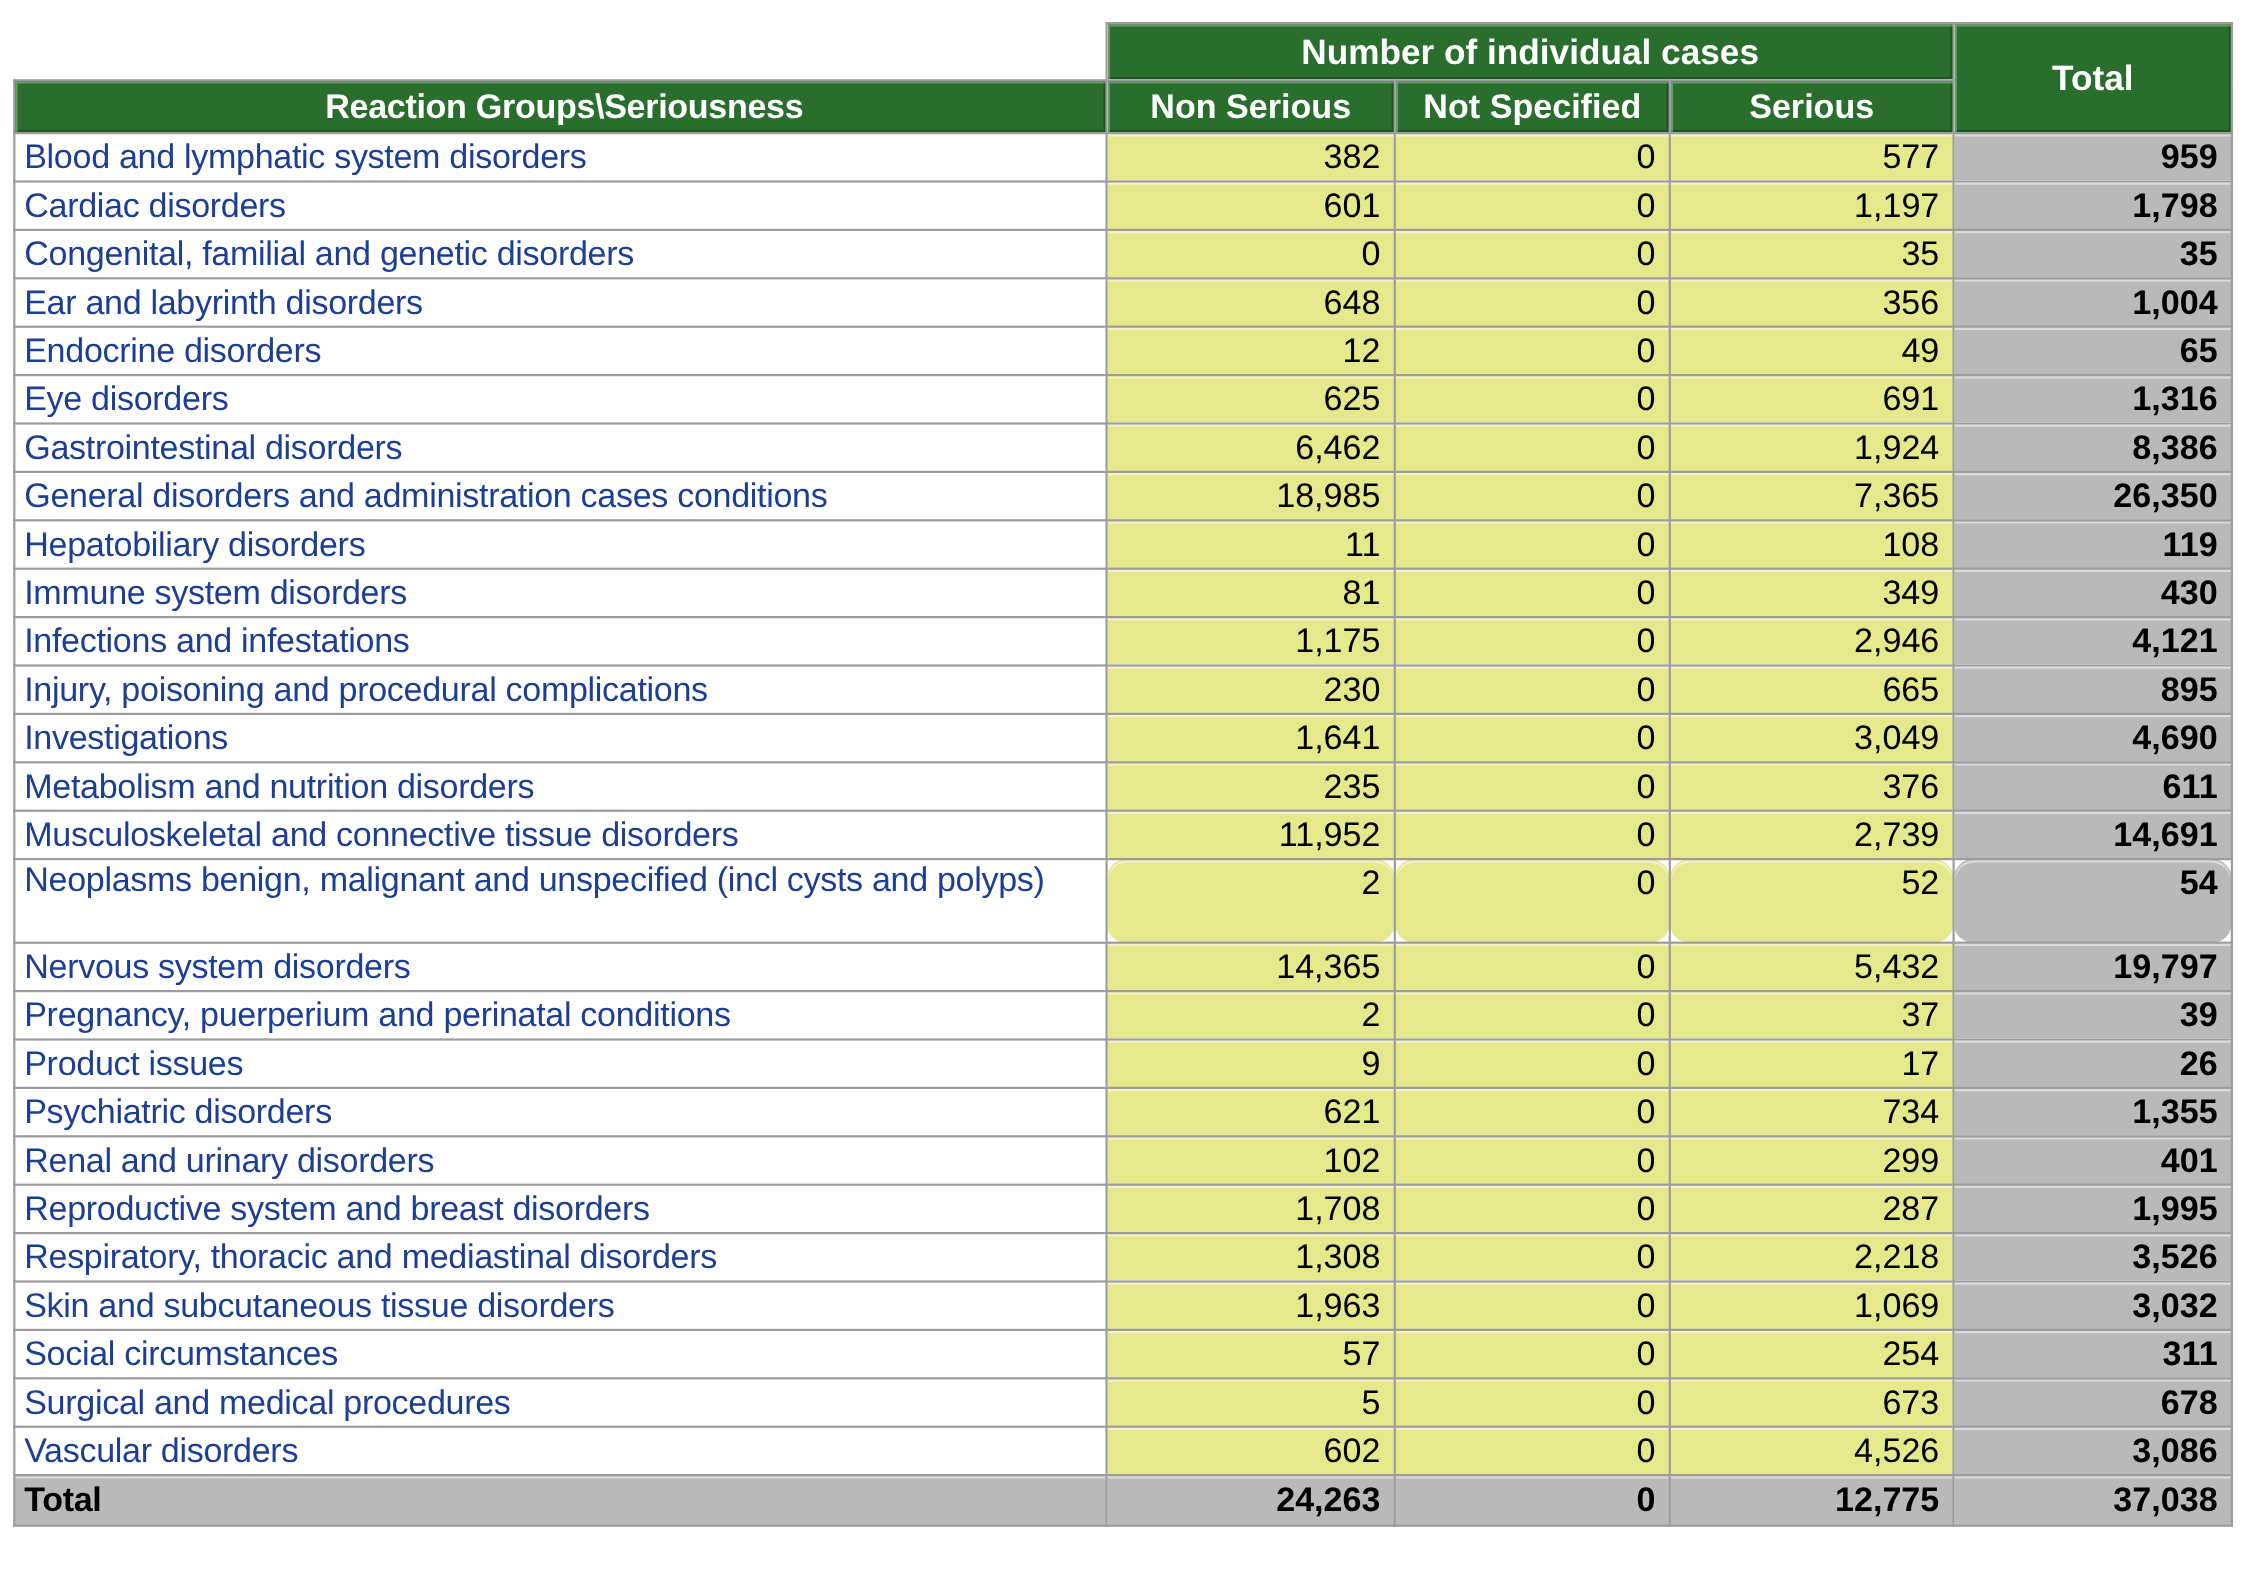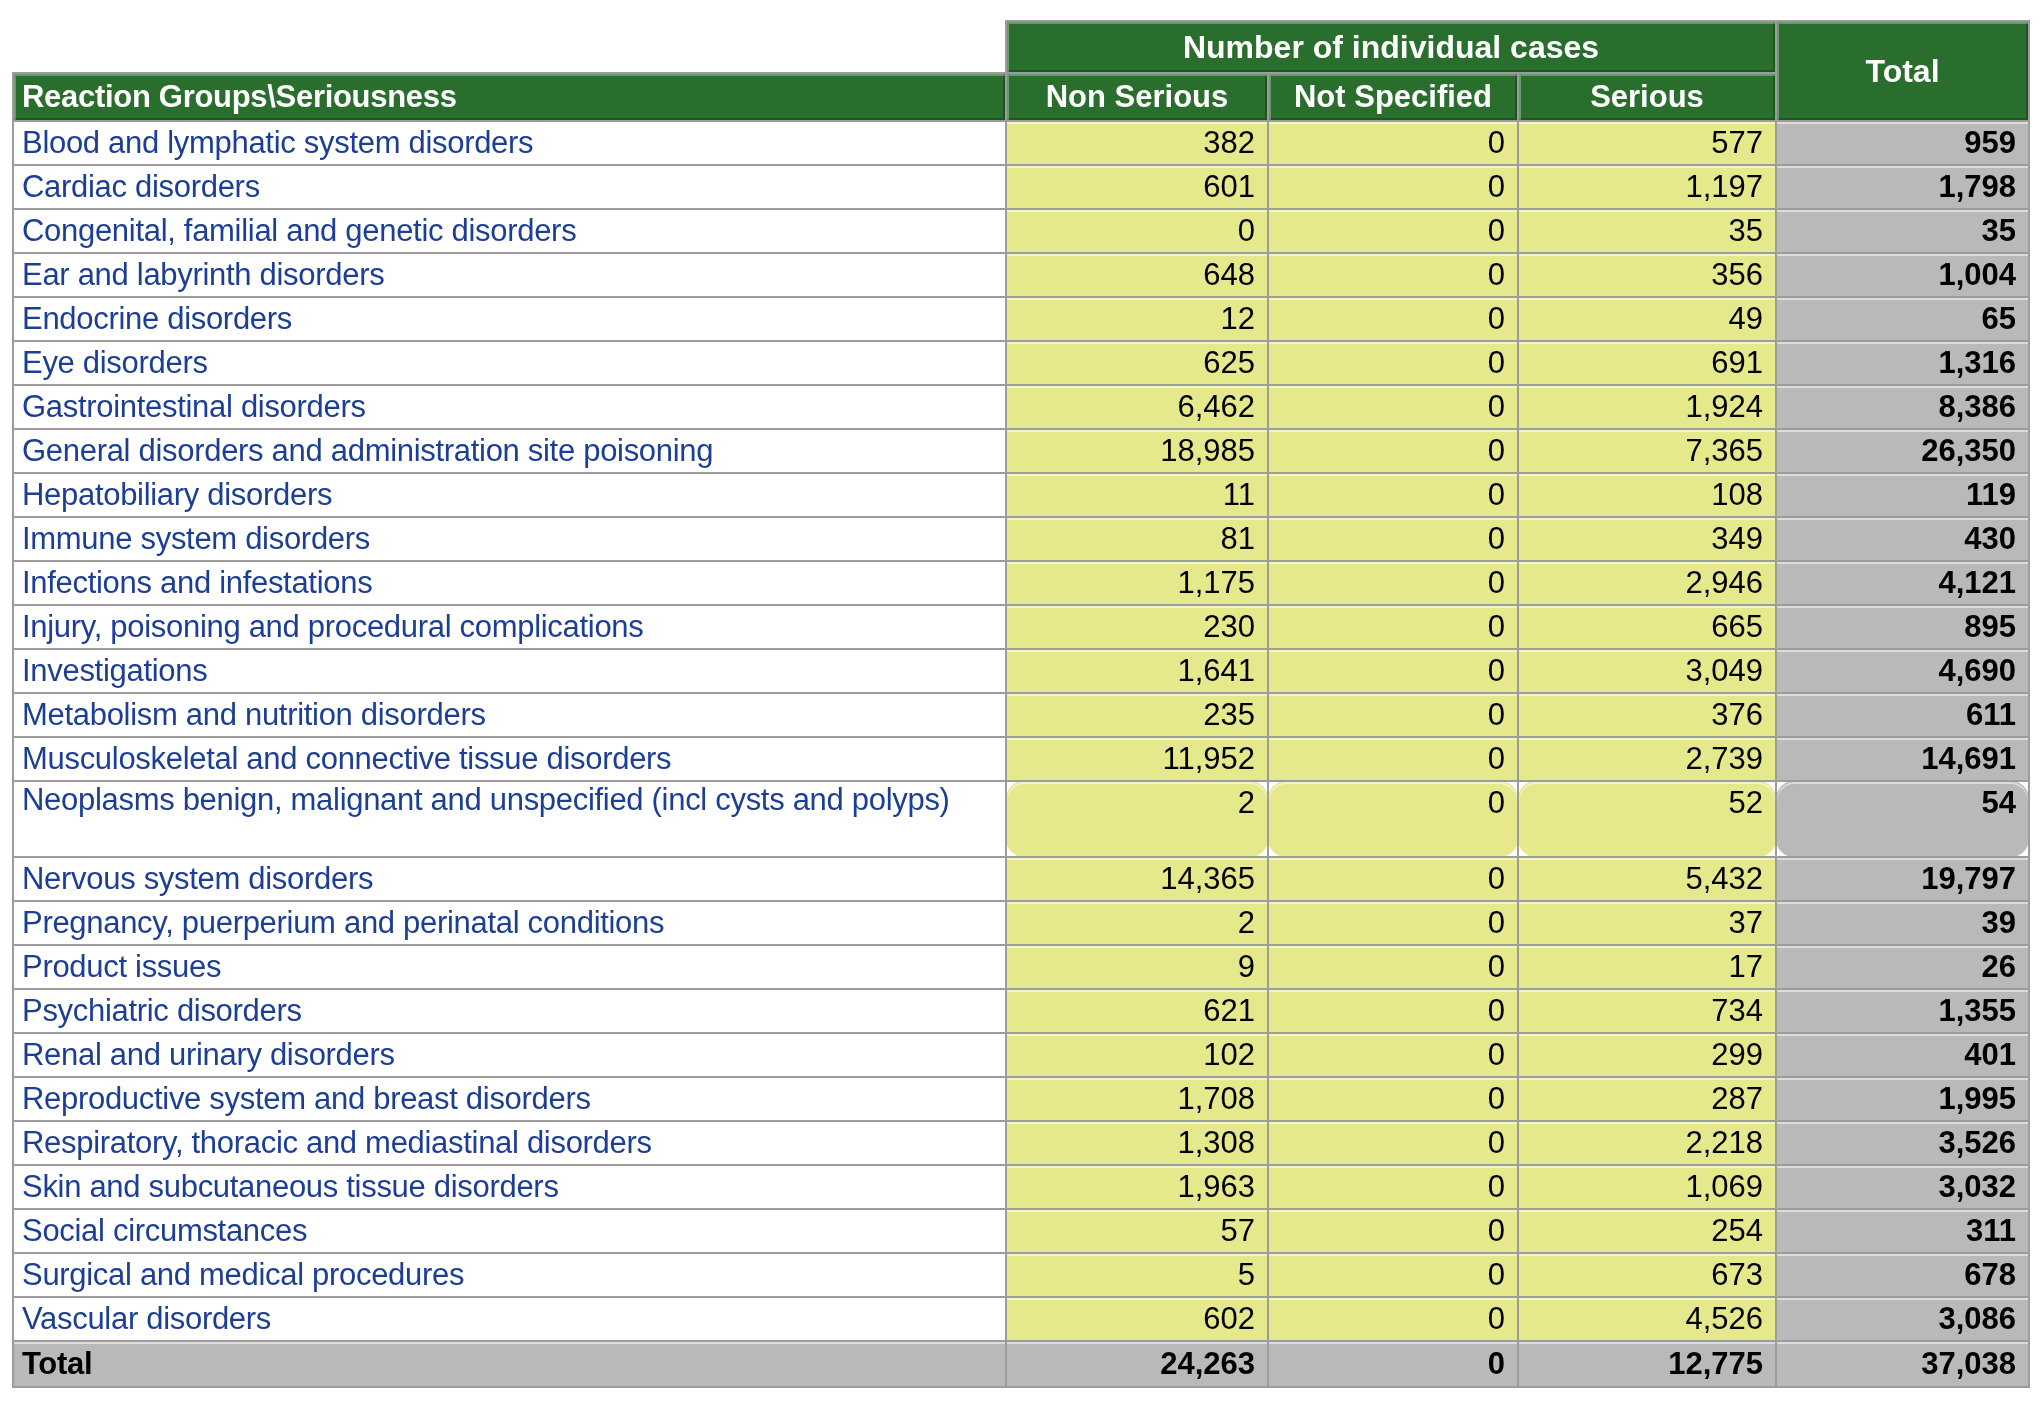--- a/index.html
+++ b/index.html
@@ -20,21 +20,21 @@
     border-collapse:collapse;table-layout:fixed;padding-left:48px;
   }
   th,td{box-sizing:border-box;border:2px solid var(--grid);font-size:31px;overflow:hidden;}
   td.spacer{border:none;background:#ffffff;}
   th.green{
     background:var(--green);color:#ffffff;font-weight:bold;
     box-shadow:inset 2px 2px 0 rgba(255,255,255,.30), inset -2px -2px 0 rgba(0,0,0,.22);
   }
   th.group-h{height:52px;text-align:center;font-size:32px;}
   th.col-h{height:48px;text-align:center;font-size:31px;}
-  th.rowgroup-h{text-align:left;padding-left:8px;letter-spacing:-0.3px;}
+  th.rowgroup-h{text-align:center;padding-left:8px;letter-spacing:-0.3px;}
   th.total-h{text-align:center;font-size:32px;}
   .data-row td{height:44px;}
   tbody td{box-shadow:inset 0 2px 0 rgba(255,255,255,.5);}
   .label-cell{
     background:#ffffff;color:var(--blue);text-align:left;
     padding:1px 8px;letter-spacing:-0.3px;line-height:1.12;
     vertical-align:middle;
     margin-top:24px;
   }
   .num-cell{text-align:right;padding:1px 12px 1px 4px;color:#000;vertical-align:middle;}
@@ -114,21 +114,21 @@
         <td class="num-cell total-cell">1,316</td>
       </tr>
       <tr class="data-row">
         <td class="label-cell"><span class="lbl">Gastrointestinal disorders</span></td>
         <td class="num-cell yellow">6,462</td>
         <td class="num-cell yellow">0</td>
         <td class="num-cell yellow">1,924</td>
         <td class="num-cell total-cell">8,386</td>
       </tr>
       <tr class="data-row">
-        <td class="label-cell"><span class="lbl">General disorders and administration site poisoning</span></td>
+        <td class="label-cell"><span class="lbl">General disorders and administration cases conditions</span></td>
         <td class="num-cell yellow">18,985</td>
         <td class="num-cell yellow">0</td>
         <td class="num-cell yellow">7,365</td>
         <td class="num-cell total-cell">26,350</td>
       </tr>
       <tr class="data-row">
         <td class="label-cell"><span class="lbl">Hepatobiliary disorders</span></td>
         <td class="num-cell yellow">11</td>
         <td class="num-cell yellow">0</td>
         <td class="num-cell yellow">108</td>

